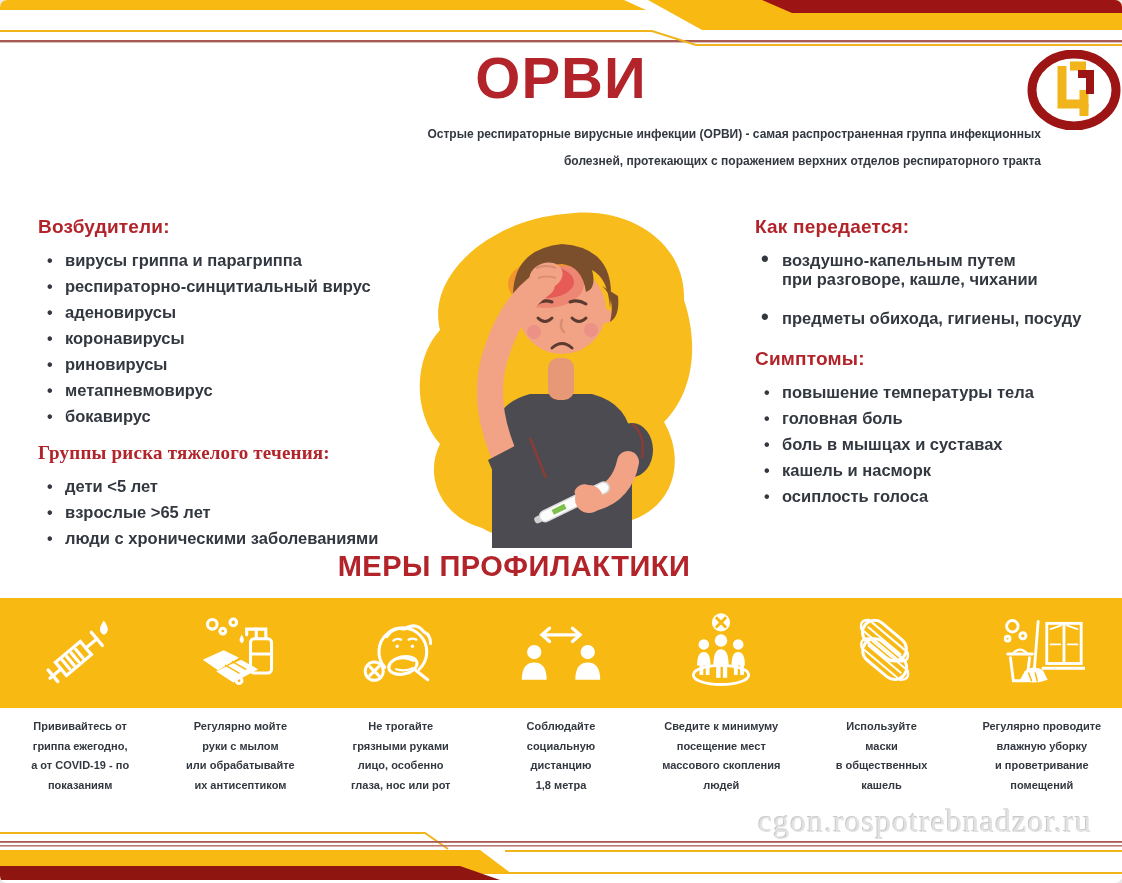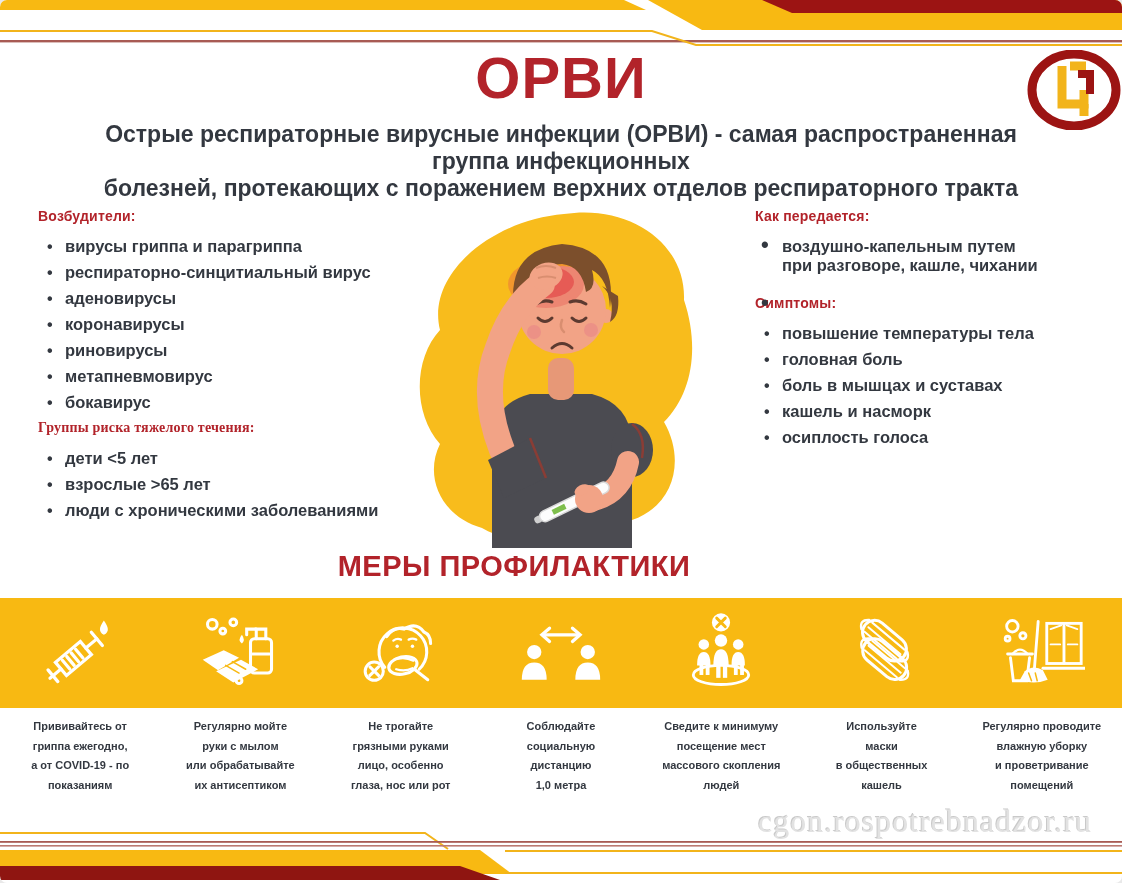--- a/index.html
+++ b/index.html
@@ -15,29 +15,29 @@
   .top-decor{top:0;left:0;}
   .bottom-decor{bottom:0;left:0;}
   .logo{top:50px;left:1026px;}
 
   
   .title{
     top:44px;left:0;width:1122px;text-align:center;
     font-size:58px;font-weight:700;color:#B2232A;letter-spacing:1px;
   }
   .subtitle{
-    top:121px;left:81px;width:960px;text-align:center;
-    font-size:23px;font-weight:700;line-height:27px;color:#333840;
+    top:121px;left:81px;width:960px;text-align:right;
+    font-size:12px;font-weight:700;line-height:27px;color:#333840;
   }
 
   
   .col-left{top:200px;left:38px;width:392px;}
   .col-right{top:200px;left:755px;width:356px;}
   h2.red{
-    margin:8px 0 13px 0;font-size:14px;font-weight:700;color:#B2232A;letter-spacing:.2px;
+    margin:16px 0 13px 0;font-size:19px;font-weight:700;color:#B2232A;letter-spacing:.2px;
   }
   ul.blist{list-style:none;margin:0;padding:0;}
   ul.blist li{
     position:relative;padding-left:27px;margin:0 0 7px 0;
     font-size:16.5px;font-weight:700;line-height:19px;color:#333840;
   }
   ul.blist li::before{
     content:"•";position:absolute;left:9px;top:0;font-size:16px;color:#333840;
   }
   ul.blist.big-dots li{margin-bottom:20px;}
@@ -167,20 +167,21 @@
   </svg>
 
   <div class="abs col-right">
     <h2 class="red">Как передается:</h2>
     <ul class="blist big-dots">
       <li>
         <span class="tline">воздушно-капельным путем</span>
         <span class="tline">при разговоре, кашле, чихании</span>
       </li>
       <li>
+        <span class="tline">предметы обихода, гигиены, посуду</span>
       </li>
     </ul>
     <h2 class="red sym-head">Симптомы:</h2>
     <ul class="blist">
       <li>повышение температуры тела</li>
       <li>головная боль</li>
       <li>боль в мышцах и суставах</li>
       <li>кашель и насморк</li>
       <li>осиплость голоса</li>
     </ul>
@@ -317,21 +318,21 @@
     <div class="measure-col">
       <span class="tline">Не трогайте</span>
       <span class="tline">грязными руками</span>
       <span class="tline">лицо, особенно</span>
       <span class="tline">глаза, нос или рот</span>
     </div>
     <div class="measure-col">
       <span class="tline">Соблюдайте</span>
       <span class="tline">социальную</span>
       <span class="tline">дистанцию</span>
-      <span class="tline">1,0 метра</span>
+      <span class="tline">1,8 метра</span>
     </div>
     <div class="measure-col">
       <span class="tline">Сведите к минимуму</span>
       <span class="tline">посещение мест</span>
       <span class="tline">массового скопления</span>
       <span class="tline">людей</span>
     </div>
     <div class="measure-col">
       <span class="tline">Используйте</span>
       <span class="tline">маски</span>

